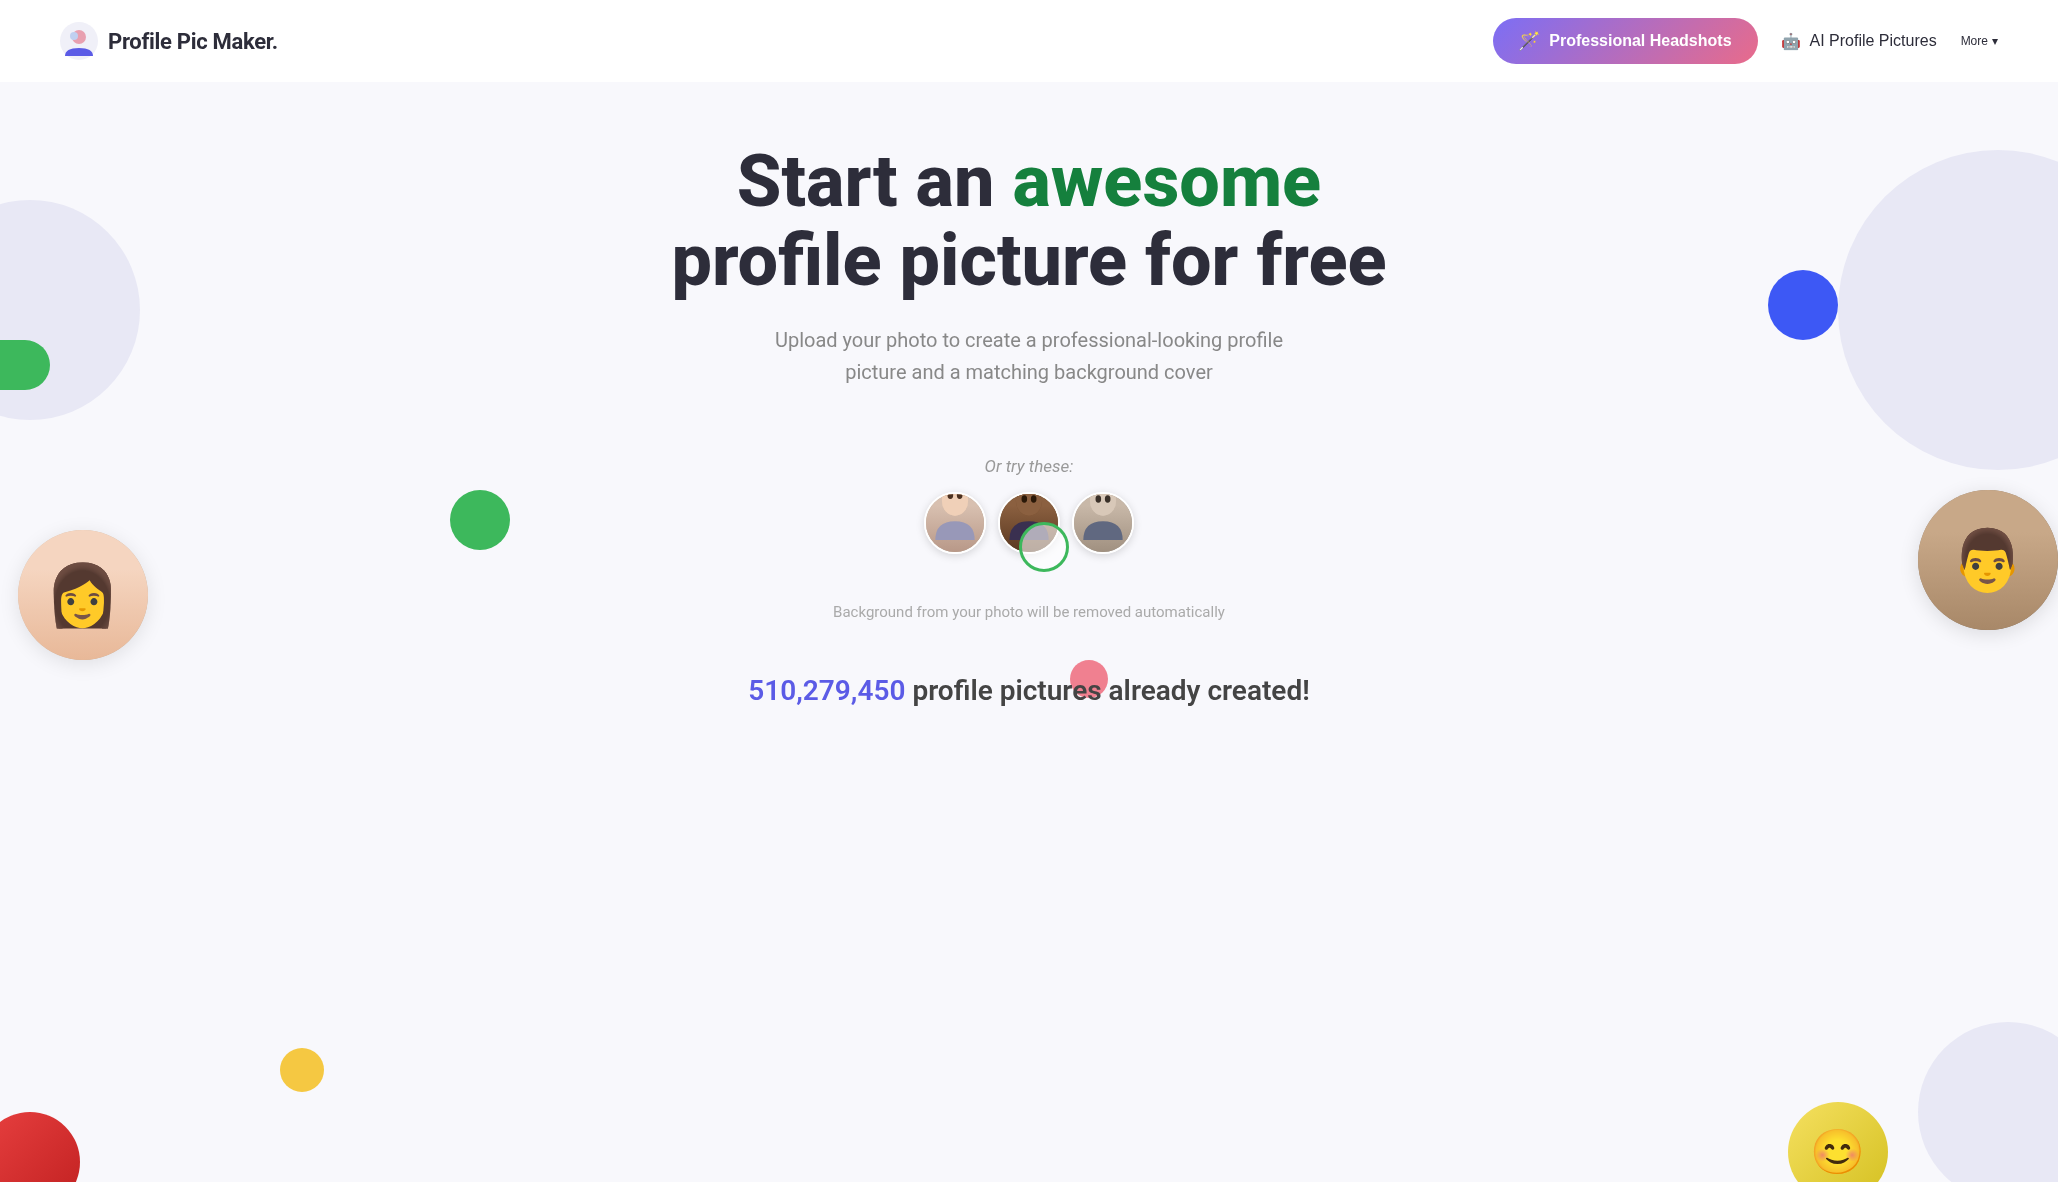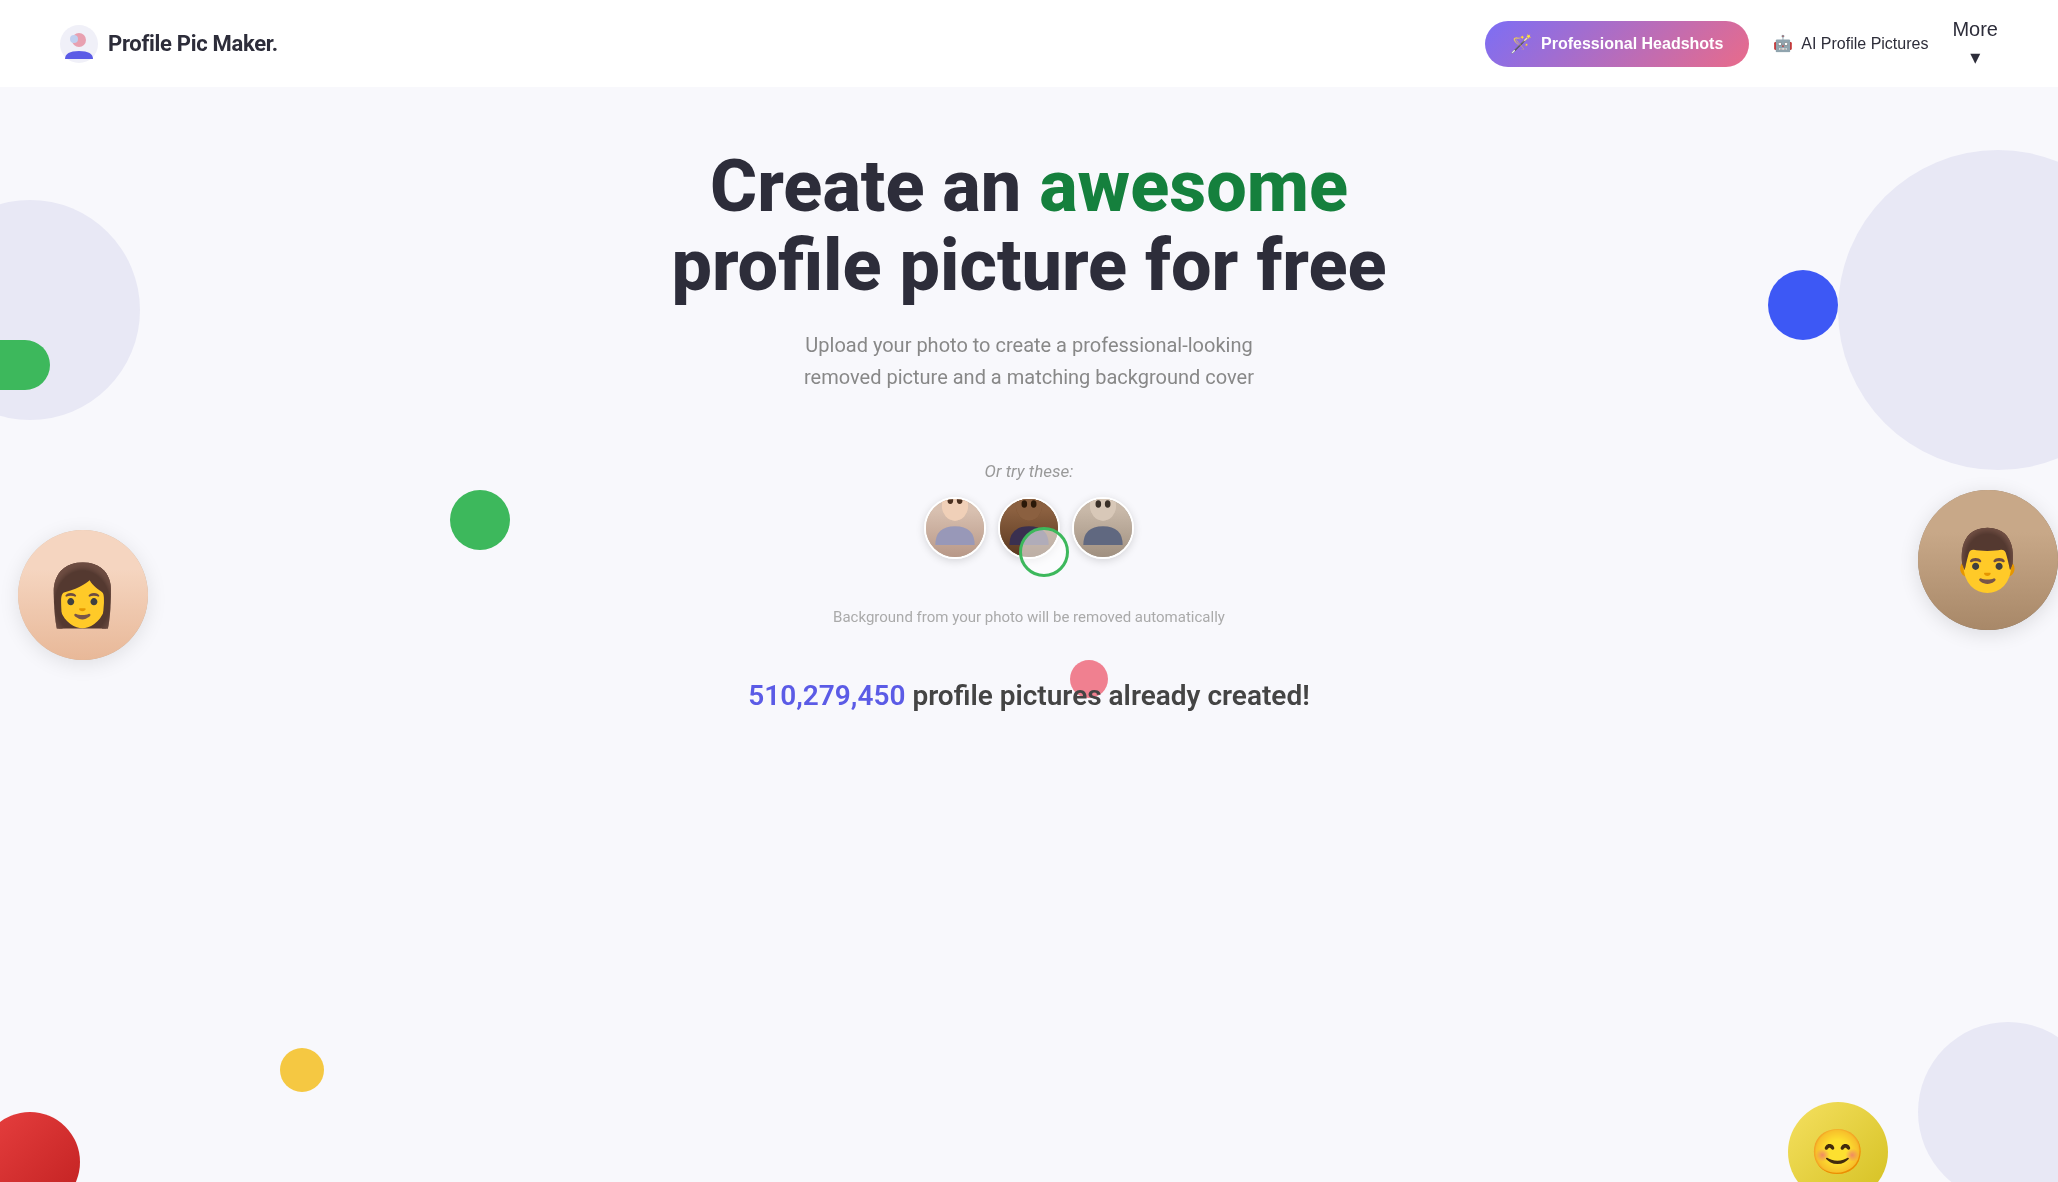--- a/index.html
+++ b/index.html
@@ -83,27 +83,26 @@
       cursor: pointer;
       display: flex;
       align-items: center;
       gap: 8px;
     }
 
     .btn-more {
       background: none;
       border: none;
       color: #2d2d3a;
-      font-size: 20px;
+      font-size: 12px;
       font-weight: 500;
       cursor: pointer;
       display: flex;
       align-items: center;
       gap: 4px;
-      flex-direction: column;
     }
 
     
     .hero {
       display: flex;
       flex-direction: column;
       align-items: center;
       text-align: center;
       padding: 60px 20px 30px;
       position: relative;
@@ -409,24 +408,24 @@
 <div class="deco deco-pink-dot"></div>
 <div class="deco deco-right-face">
   <div class="face-man-medium">👨</div>
 </div>
 <div class="deco deco-bottom-right-blob"></div>
 <div class="deco deco-red-arc"></div>
 <div class="deco deco-yellow-face-bottom">😊</div>
 
 <section class="hero">
   <h1 class="hero-title">
-    <span>Create an </span><span class="highlight">awesome</span><span> profile picture for free</span>
+    <span>Start an </span><span class="highlight">awesome</span><span> profile picture for free</span>
   </h1>
 
-  <p class="hero-subtitle">Upload your photo to create a professional-looking removed picture and a matching background cover</p>
+  <p class="hero-subtitle">Upload your photo to create a professional-looking profile picture and a matching background cover</p>
 
 
   <p class="or-try">Or try these:</p>
 
   <div class="sample-avatars">
     <div class="sample-avatar av1">
       <div style="width:100%;height:100%;background:linear-gradient(180deg,#d8c0b0 20%,#b89888 100%);display:flex;align-items:flex-end;justify-content:center;overflow:hidden;">
         <svg viewBox="0 0 62 80" width="62" height="80">
           <ellipse cx="31" cy="28" rx="14" ry="16" fill="#e8c8b0"></ellipse>
           <ellipse cx="31" cy="24" rx="12" ry="10" fill="#d4a888"></ellipse>

